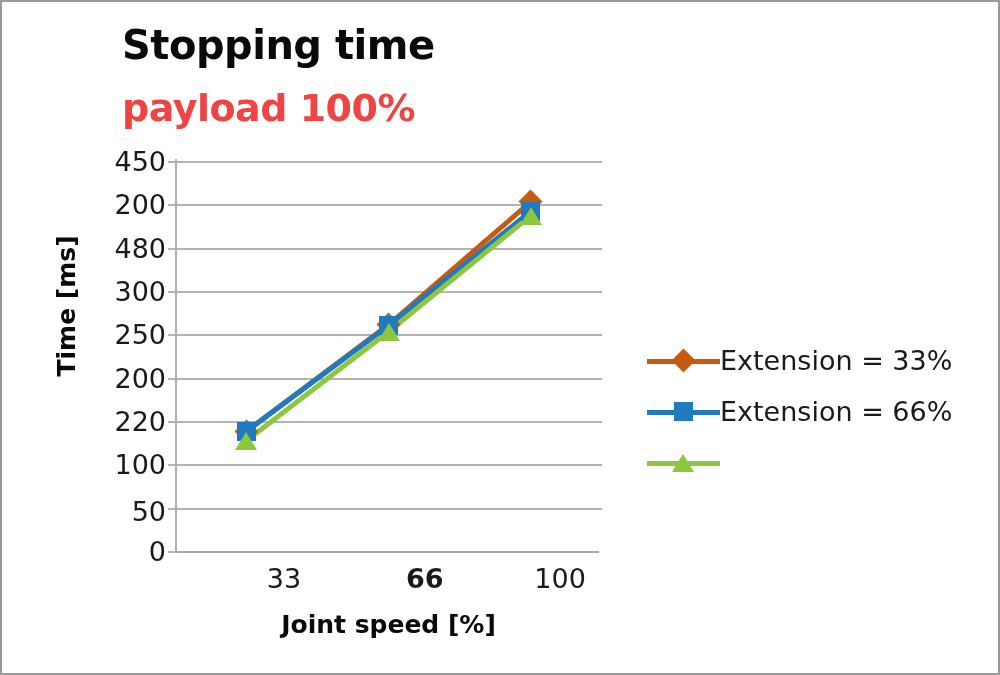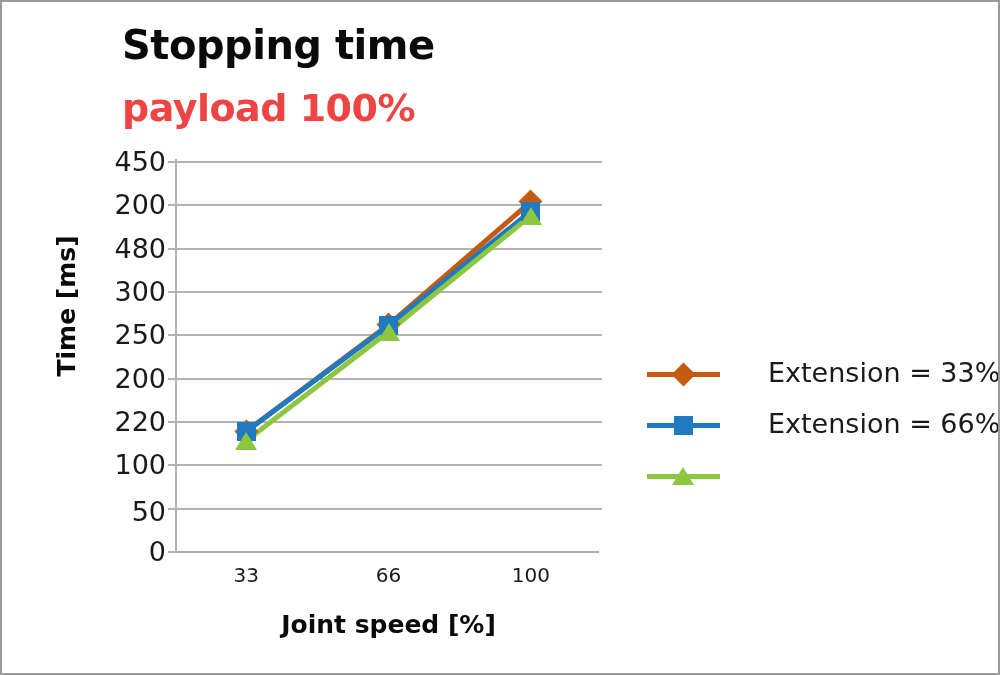--- a/index.html
+++ b/index.html
@@ -123,22 +123,22 @@
     left: 173px;
     top: 563px;
     width: 427px;
     height: 34px;
   }
   .x-tick-label {
     position: absolute;
     top: 0;
     width: 110px;
     margin-left: -55px;
-    text-align: center;
-    font-size: 20px;
+    text-align: right;
+    font-size: 27px;
     color: #1a1a1a;
     line-height: 1;
   }
 
   
   #series-layer {
     position: absolute;
     left: 173px;
     top: 159px;
     width: 427px;
@@ -180,23 +180,22 @@
 
   
   #legend {
     position: absolute;
     left: 645px;
     top: 333px;
     width: 345px;
   }
   .legend-row {
     display: flex;
-    align-items: flex-end;
+    align-items: center;
     height: 51px;
-    gap: 48px;
   }
   .legend-key {
     position: relative;
     width: 73px;
     height: 24px;
     flex: 0 0 73px;
   }
   .legend-key .key-line {
     position: absolute;
     left: 0;
@@ -296,21 +295,21 @@
       <div class="marker" style="left: 213.5px; top: 170.733px;">
         <div class="glyph glyph-triangle" style="border-bottom: 18px solid rgb(141, 198, 63);"></div>
       </div>
       <div class="marker" style="left: 355.833px; top: 54.6px;">
         <div class="glyph glyph-triangle" style="border-bottom: 18px solid rgb(141, 198, 63);"></div>
       </div>
     </div>
 
   <div id="x-labels">
       <div class="x-tick-label" style="left: 71.1667px;">33</div>
-      <div class="x-tick-label" style="left: 213.5px;">66</div>
+      <div class="x-tick-label" style="left: 213.5px; font-weight: bold;">66</div>
       <div class="x-tick-label" style="left: 355.833px;">100</div>
     </div>
 
   <div id="x-axis-title">Joint speed [%]</div>
 
   <div id="legend">
       <div class="legend-row">
         <div class="legend-key">
           <div class="key-line" style="background: rgb(197, 90, 17);"></div>
           <div class="key-marker">

